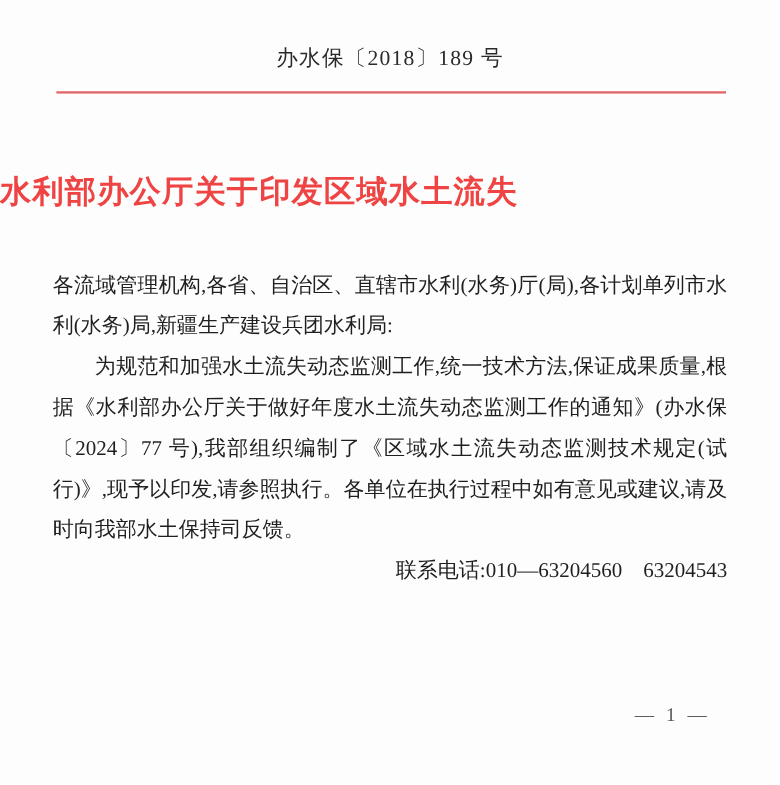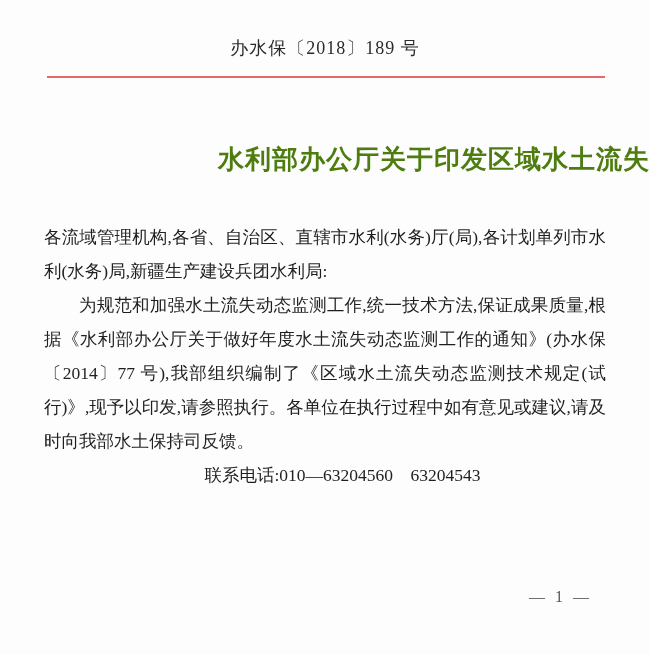--- a/index.html
+++ b/index.html
@@ -24,43 +24,43 @@
     color: #2a2a2a;
   }
   .red-line {
     margin: 16px 0 0 47px;
     width: 558px;
     height: 2px;
     background: #e26a6a;
   }
   .title {
     margin: 58px 0 0 0;
-    text-align: right;
+    text-align: left;
     font-weight: bold;
     font-size: 26px;
     line-height: 46px;
     letter-spacing: 1px;
-    color: #4d7c0f;
+    color: #ef4444;
     font-family: "Liberation Sans", "DejaVu Sans", sans-serif;
   }
   .body-block {
     margin: 38px 44px 0 44px;
     font-size: 17.5px;
     line-height: 34px;
     text-align: justify;
   }
   .body-block p {
     margin: 0;
   }
   .para-indent {
     text-indent: 2em;
   }
   .contact-line {
     text-indent: 2em;
-    text-align: center;
+    text-align: right;
   }
   .page-number {
     position: absolute;
     right: 58px;
     bottom: 48px;
     font-size: 16px;
     letter-spacing: 3px;
     color: #55555c;
     font-family: "Liberation Serif", "DejaVu Serif", serif;
   }
@@ -73,19 +73,19 @@
   <div class="doc-number">办水保〔2018〕189 号</div>
 
   <div class="red-line"></div>
 
   <div class="title">
     <div>水利部办公厅关于印发区域水土流失</div>
   </div>
 
   <div class="body-block">
     <p class="addressee">各流域管理机构,各省、自治区、直辖市水利(水务)厅(局),各计划单列市水利(水务)局,新疆生产建设兵团水利局:</p>
-    <p class="para-indent">为规范和加强水土流失动态监测工作,统一技术方法,保证成果质量,根据《水利部办公厅关于做好年度水土流失动态监测工作的通知》(办水保〔2014〕77 号),我部组织编制了《区域水土流失动态监测技术规定(试行)》,现予以印发,请参照执行。各单位在执行过程中如有意见或建议,请及时向我部水土保持司反馈。</p>
+    <p class="para-indent">为规范和加强水土流失动态监测工作,统一技术方法,保证成果质量,根据《水利部办公厅关于做好年度水土流失动态监测工作的通知》(办水保〔2024〕77 号),我部组织编制了《区域水土流失动态监测技术规定(试行)》,现予以印发,请参照执行。各单位在执行过程中如有意见或建议,请及时向我部水土保持司反馈。</p>
     <p class="contact-line">联系电话:010—63204560　63204543</p>
   </div>
 
   <div class="page-number">— 1 —</div>
 
 </div>
 
 </body></html>

